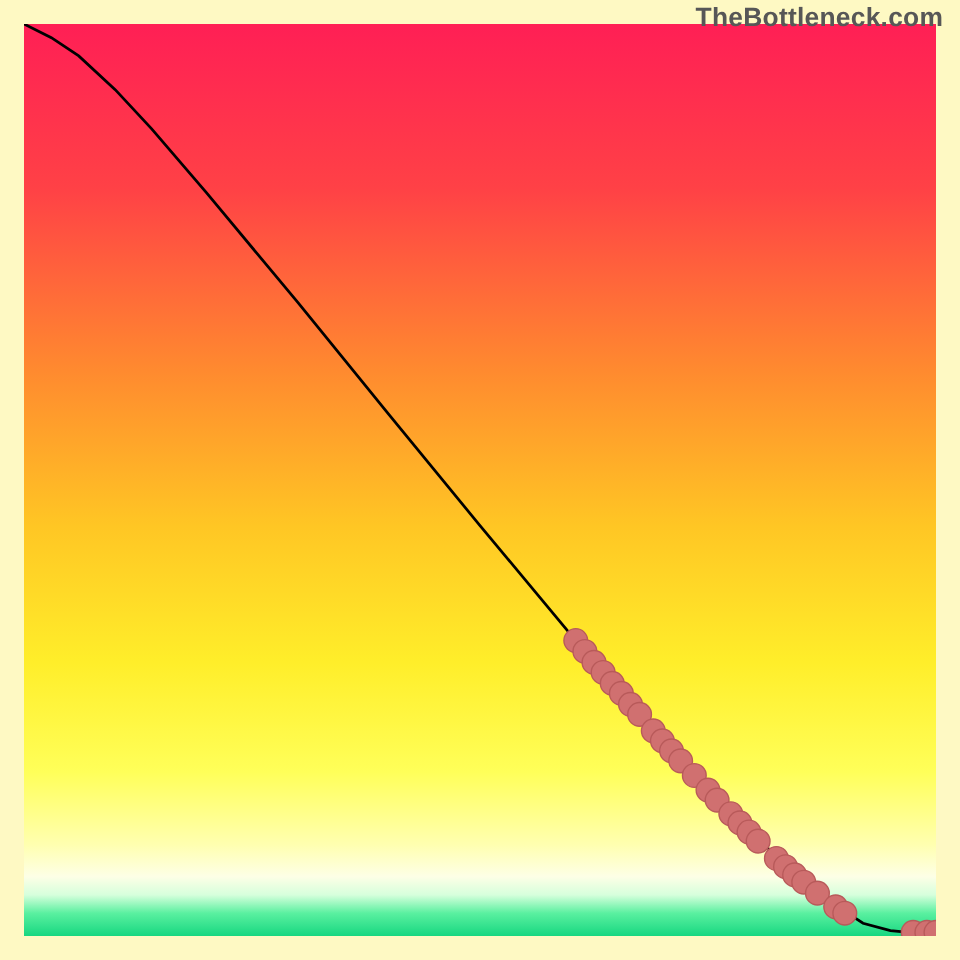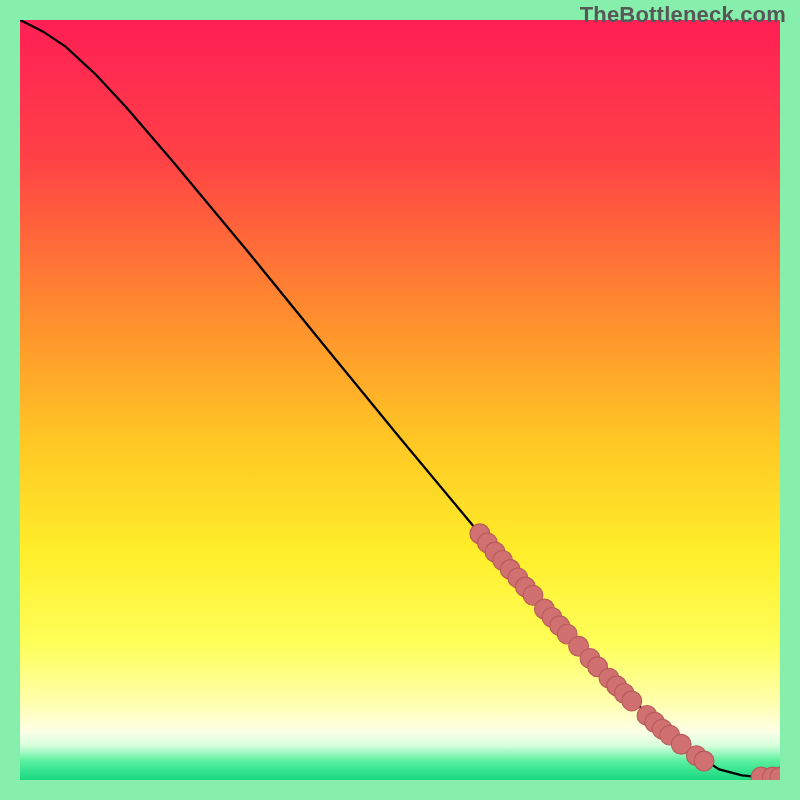--- a/index.html
+++ b/index.html
@@ -8,21 +8,21 @@
     width: 800px;
     height: 800px;
     background: #000;
     overflow: hidden;
     font-family: Arial, Helvetica, sans-serif;
   }
   .frame {
     position: relative;
     width: 800px;
     height: 800px;
-    background: #86efac;
+    background: #fef9c3;
   }
   .watermark {
     position: absolute;
     top: 2px;
     right: 14px;
     font-size: 22px;
     font-weight: 600;
     color: #575757;
     letter-spacing: 0.2px;
     z-index: 5;

